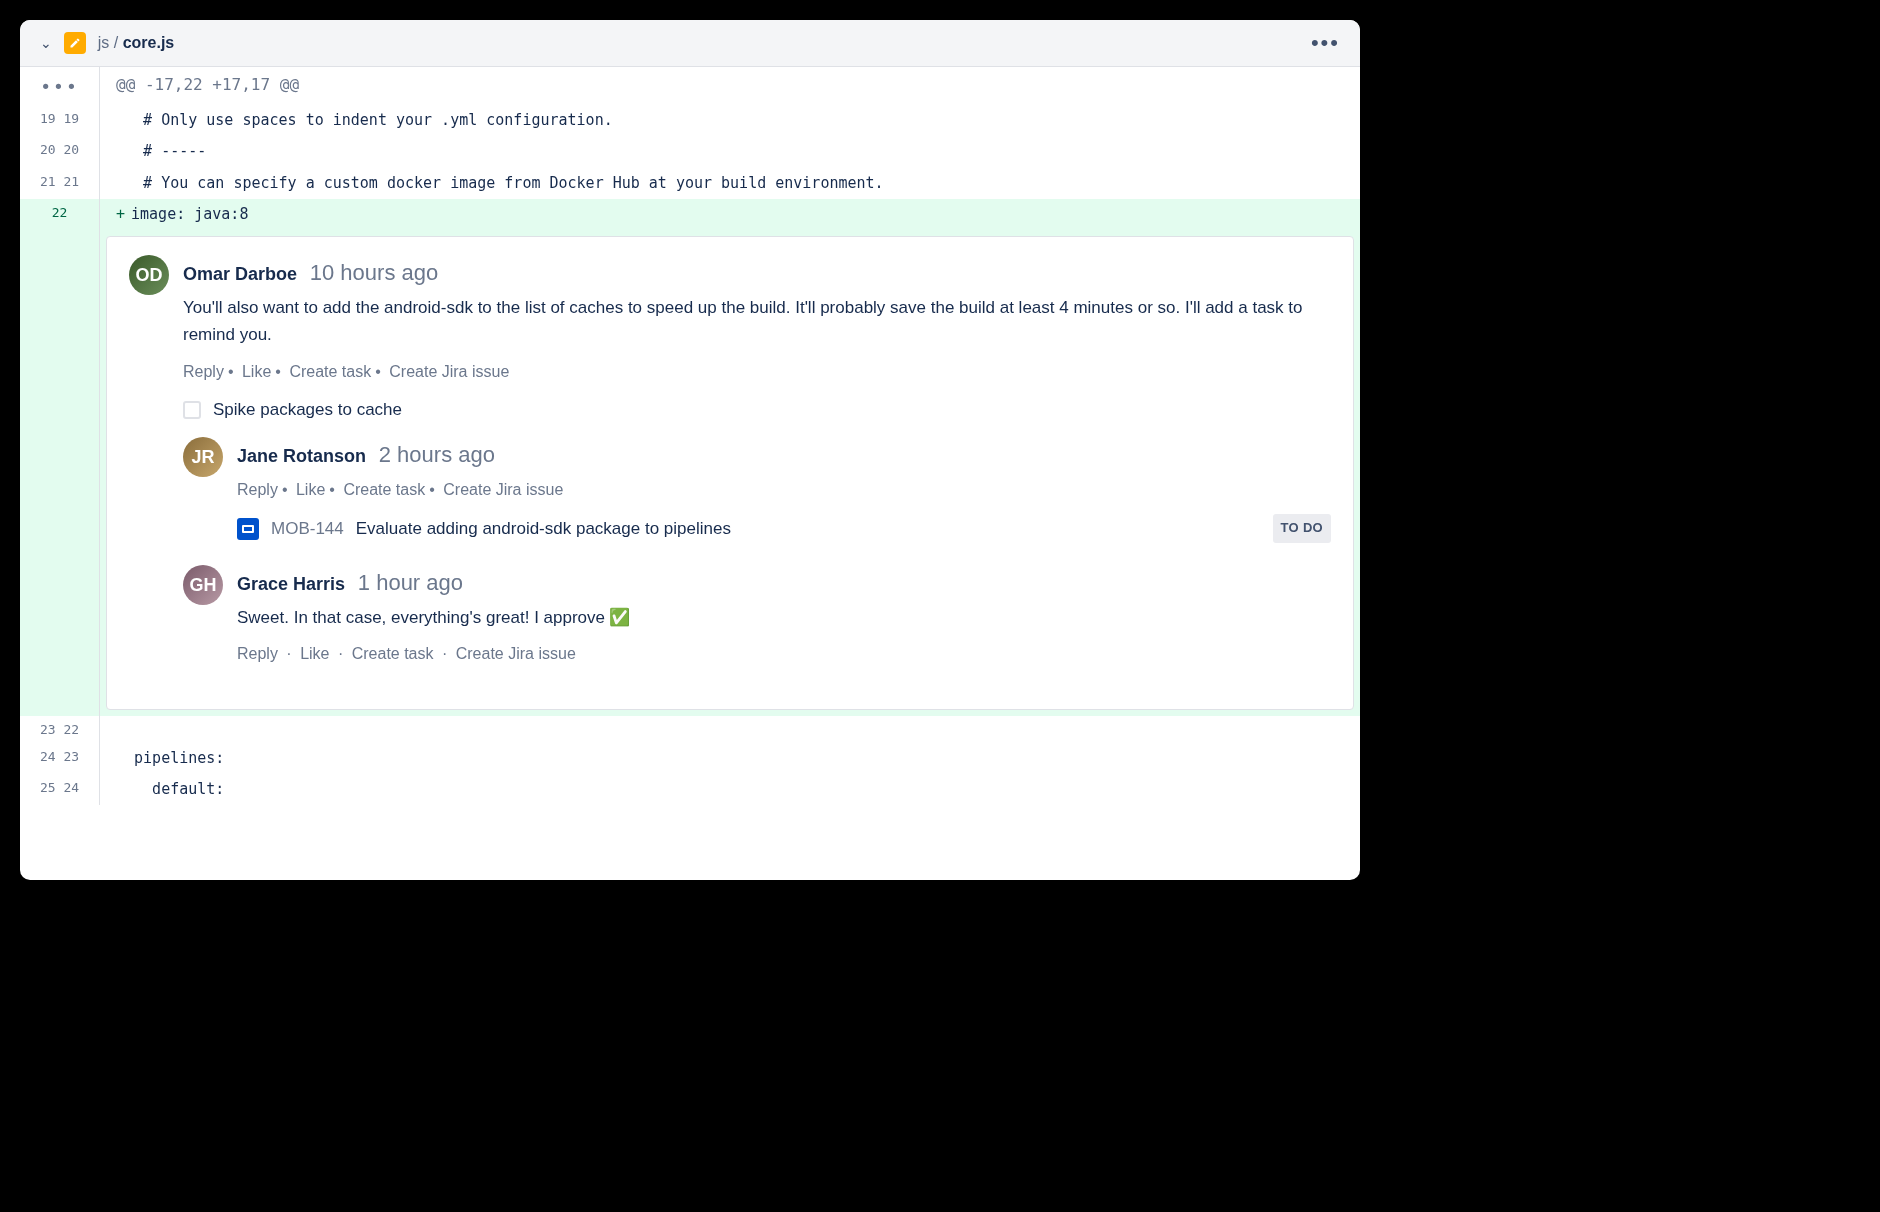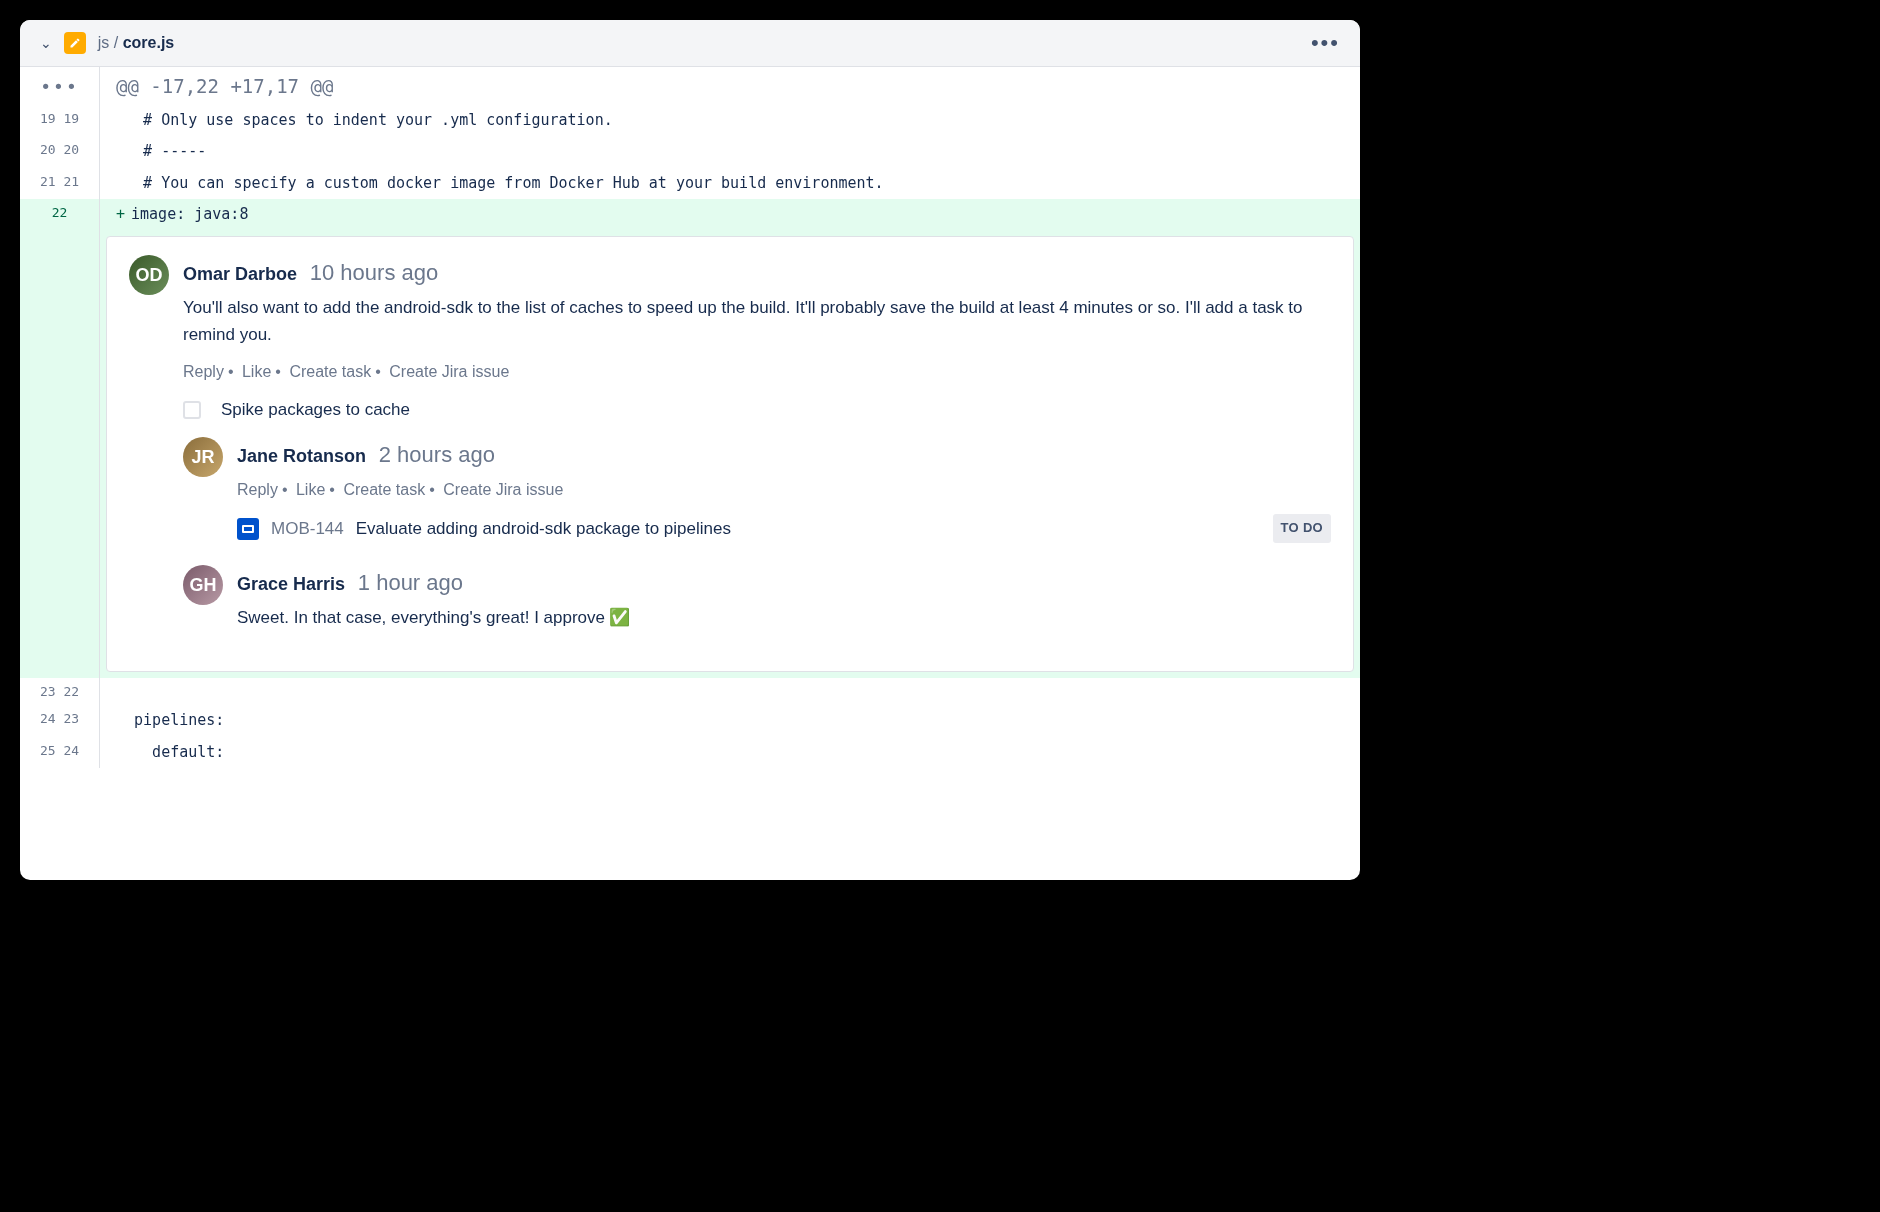--- a/index.html
+++ b/index.html
@@ -64,21 +64,21 @@
   .code-cell {
     font-family: "SFMono-Regular", Consolas, monospace;
     padding: 4px 16px;
     white-space: pre;
     color:#172b4d;
     font-size: 15px;
     line-height: 1.55;
   }
   .hunk-label {
     color:#6b778c;
-    font-size:19px;
+    font-size:16px;
     padding: 8px 16px;
     font-family: "SFMono-Regular", Consolas, monospace;
   }
   .plus { color:#006644; margin-right:6px;}
 
   
   .thread-cell {
     background: #e3fcef;
     padding: 6px 6px 6px 6px;
   }
@@ -113,21 +113,21 @@
   .c-body { flex:1; font-size:17px; color:#172b4d; line-height:1.6; }
   .c-head { margin-bottom:4px; }
   .c-author { font-weight:700; font-size:18px; color:#172b4d; }
   .c-time { color:#6b778c; font-size:22px; margin-left:8px; }
   .c-text { margin-bottom: 10px; color:#172b4d; }
   .c-actions { color:#6b778c; font-size:16px; margin-bottom: 12px; }
   .c-actions .al { cursor:pointer; }
   .c-actions .sep { margin: 0 4px; }
 
   .task-row {
-    display:flex; align-items:center; gap:20px;
+    display:flex; align-items:center; gap:12px;
     margin: 6px 0 14px 0;
   }
   .task-check {
     width:18px; height:18px; border:2px solid #dfe1e6; border-radius:3px;
   }
   .task-label { font-size:17px; color:#172b4d; }
 
   .jira-row {
     display:flex; align-items:center; gap:12px;
     margin: 4px 0 14px 0;
@@ -234,20 +234,26 @@
             </div>
 
             <div class="comment">
               <div class="avatar av-g">GH</div>
               <div class="c-body">
                 <div class="c-head">
                   <span class="c-author">Grace Harris</span>
                   <span class="c-time">1 hour ago</span>
                 </div>
                 <div class="c-text">Sweet. In that case, everything's great! I approve ✅</div>
+                <div class="c-actions">
+                  <span class="al">Reply</span><span class="sep"> · </span>
+                  <span class="al">Like</span><span class="sep"> · </span>
+                  <span class="al">Create task</span><span class="sep"> · </span>
+                  <span class="al">Create Jira issue</span>
+                </div>
               </div>
             </div>
 
           </div>
         </div>
 
       </div>
     </div>
 
     <div class="gutter"><span>23</span> <span>22</span></div>

